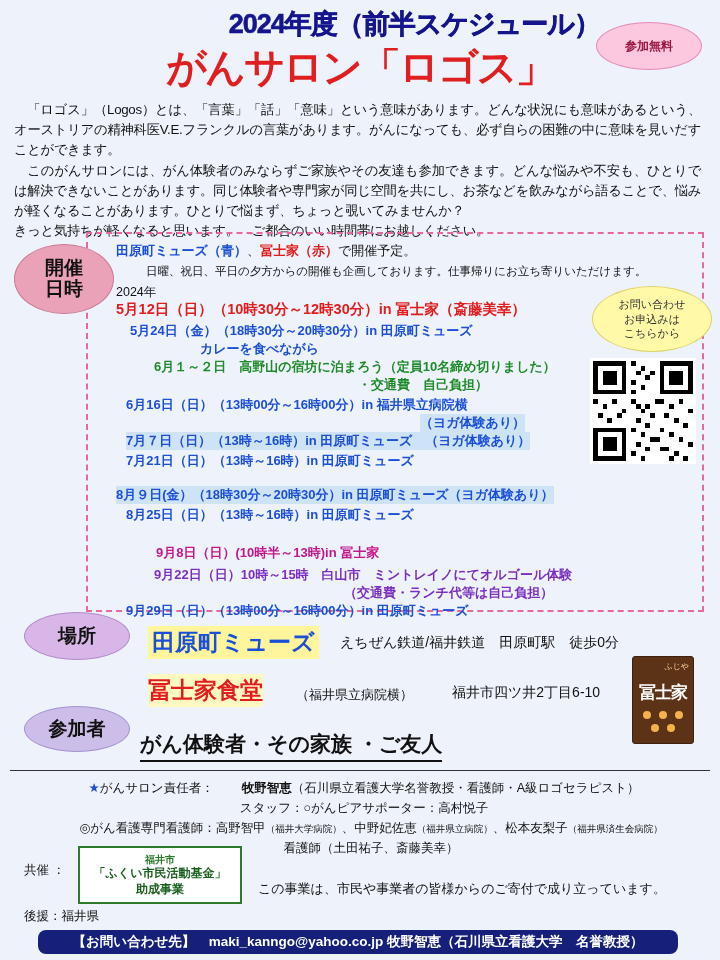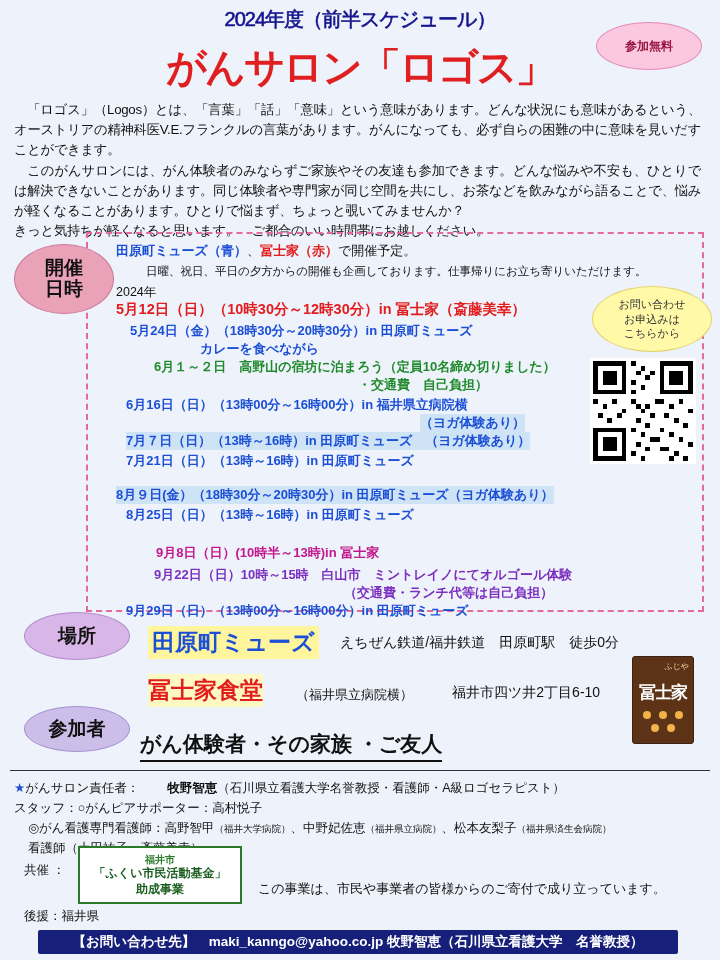--- a/index.html
+++ b/index.html
@@ -9,22 +9,22 @@
     font-family:"Liberation Sans","DejaVu Sans",sans-serif;
     color:#111;
     position:relative;
     overflow:hidden;
   }
   .page{position:absolute;inset:0;}
 
   
   .hdr{position:absolute;left:0;top:0;width:720px;height:96px;}
   .title-1{
-    position:absolute;left:120px;top:6px;width:480px;text-align:center;
-    font-size:20px;font-weight:normal;color:#15168e;letter-spacing:-1px;
+    position:absolute;left:120px;top:6px;width:480px;text-align:right;
+    font-size:27px;font-weight:bold;color:#15168e;letter-spacing:-1px;
     -webkit-text-stroke:0.6px #15168e;
   }
   .title-2{
     position:absolute;left:90px;top:40px;width:540px;text-align:center;
     font-size:40px;font-weight:bold;color:#e02020;letter-spacing:-2px;
   }
   .free-badge{
     position:absolute;left:596px;top:22px;width:104px;height:46px;
     background:#fbc8e0;border:1px solid #e58ab8;border-radius:50%;
     display:flex;align-items:center;justify-content:center;
@@ -102,41 +102,41 @@
   .brown-card .dots{position:absolute;left:10px;bottom:10px;width:40px;height:22px;}
   .brown-card .dots i{position:absolute;width:8px;height:8px;background:#f3b24a;border-radius:50%;display:block;}
 
   .join-text{
     position:absolute;left:140px;top:730px;font-size:21px;font-weight:bold;color:#111;
     border-bottom:2px solid #111;padding-bottom:2px;
   }
 
   
   .hr-top{position:absolute;left:10px;top:770px;width:700px;border-top:1px solid #333;}
-  .staff{position:absolute;left:14px;top:778px;width:700px;font-size:12.5px;line-height:1.6;color:#111;}
+  .staff{position:absolute;left:14px;top:778px;width:700px;font-size:12.5px;line-height:1.6;color:#111;text-align:center;}
   .staff .ln{white-space:nowrap;}
   .small{font-size:9.5px;}
   .star{color:#1b4fd6;font-weight:bold;}
 
   .kyousai-label{position:absolute;left:24px;top:862px;font-size:12.5px;color:#111;}
   .fund-box{
     position:absolute;left:78px;top:846px;width:160px;height:54px;
     border:2px solid #2a7a2a;background:#fff;
     display:flex;flex-direction:column;align-items:center;justify-content:center;
     color:#1b5e20;font-size:12px;line-height:1.3;text-align:center;font-weight:bold;
   }
   .fund-box .l1{font-size:10px;color:#2a7a2a;}
   .fund-note{position:absolute;left:258px;top:880px;font-size:13px;color:#111;}
   .kouen{position:absolute;left:24px;top:908px;font-size:12.5px;color:#111;}
 
   .footer-bar{
     position:absolute;left:38px;top:930px;width:640px;height:24px;
     background:#16207a;color:#fff;font-size:13.5px;font-weight:bold;
     display:flex;align-items:center;justify-content:center;
-    border-radius:2px;
+    border-radius:8px;
   }
 </style>
 </head>
 <body>
 
 <div class="page">
 
   <div class="hdr">
     <div class="title-1">2024年度（前半スケジュール）</div>
     <div class="title-2">がんサロン「ロゴス」</div>

